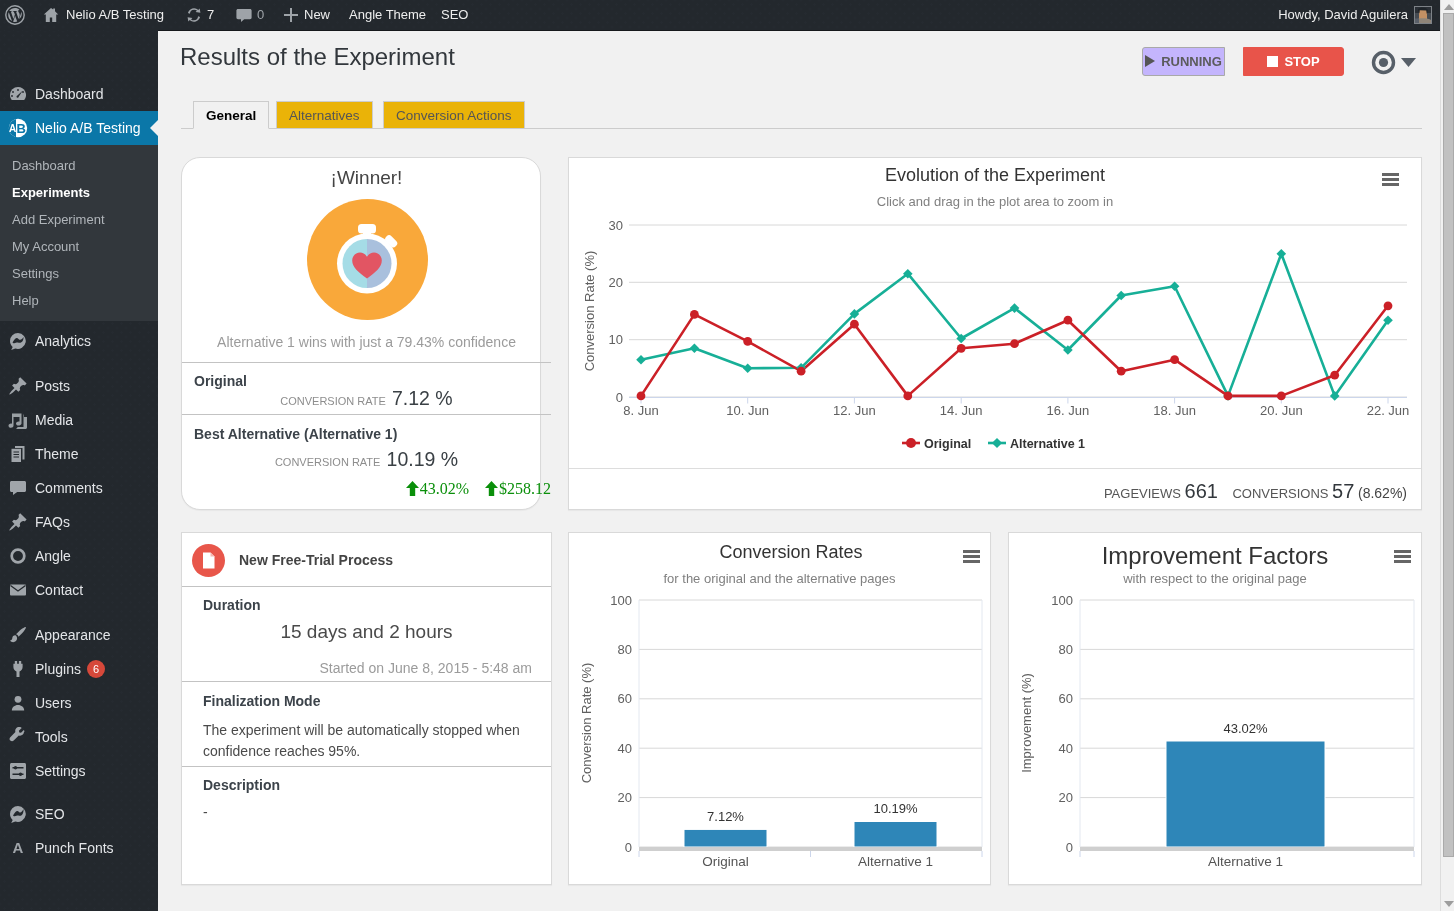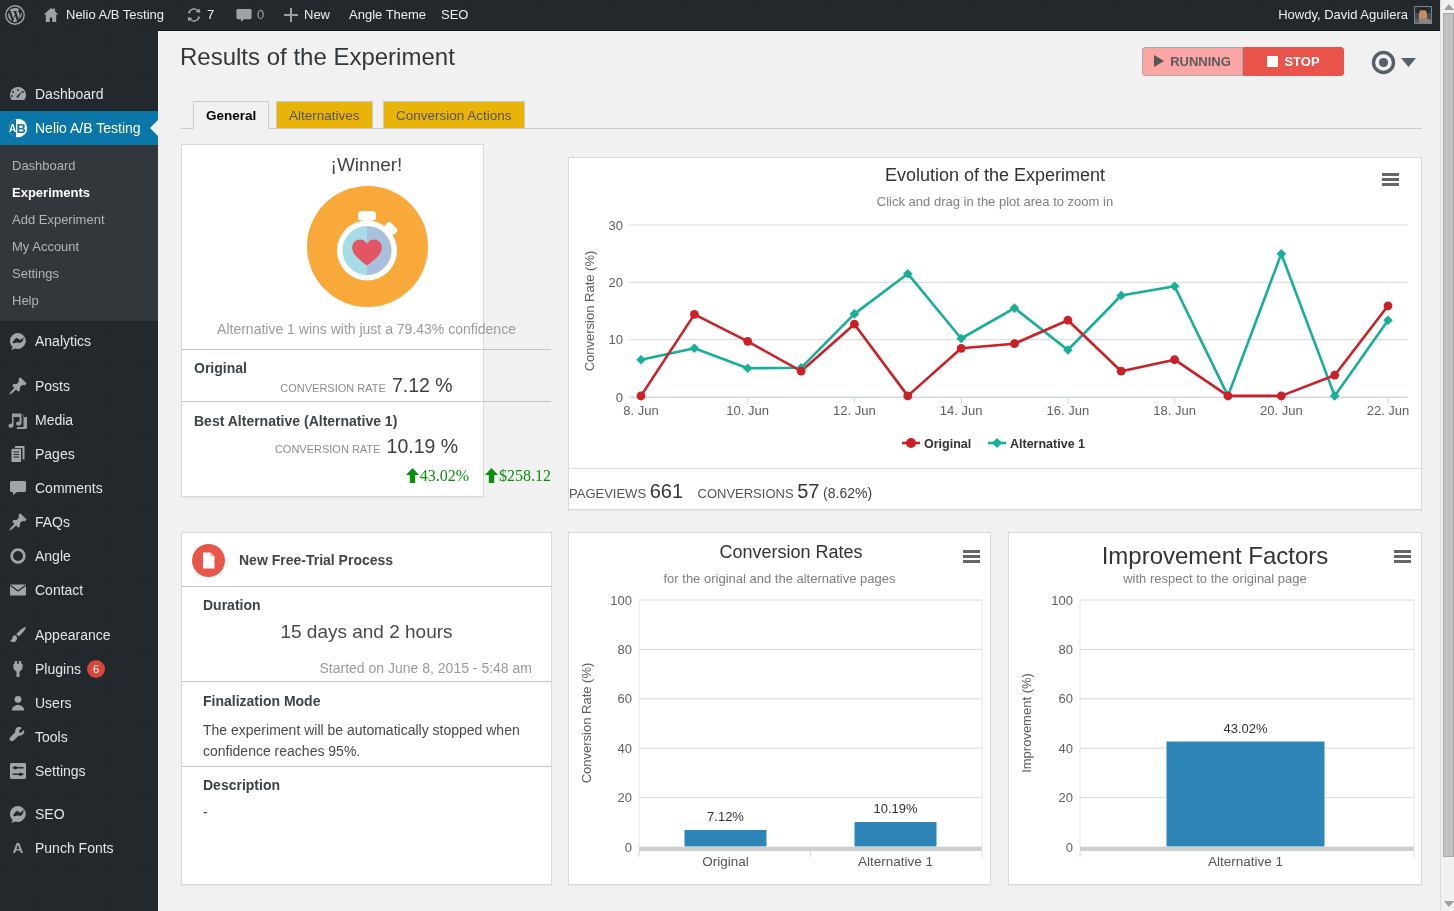--- a/index.html
+++ b/index.html
@@ -28,21 +28,21 @@
 .tri-up{position:absolute;left:3px;top:4px;width:0;height:0;border-left:5px solid rgba(0,0,0,0);border-right:5px solid rgba(0,0,0,0);border-bottom:6px solid #9d9d9d;}
 .tri-dn{position:absolute;left:3px;top:901px;width:0;height:0;border-left:5px solid rgba(0,0,0,0);border-right:5px solid rgba(0,0,0,0);border-top:6px solid #9d9d9d;}
 h1.title{position:absolute;left:180px;top:43px;margin:0;font-size:24px;font-weight:400;color:#32373c;}
 .card{position:absolute;background:#fff;border:1px solid #d9d9d9;box-shadow:0 1px 1px rgba(0,0,0,.04);}
 
 .tabline{position:absolute;left:181px;top:128px;width:1241px;height:1px;background:#ccc;}
 .tab{position:absolute;top:101px;height:28px;line-height:27px;padding:0 12px;font-size:13.5px;
 background:#eab308;border:1px solid #ccc;color:#555;}
 .tab.on{background:#f1f1f1;border-bottom:1px solid #f1f1f1;color:#000;font-weight:bold;height:28px;}
 
-#btn-running{position:absolute;left:1142px;top:47px;width:101px;height:29px;background:#fca5a5;
+#btn-running{position:absolute;left:1142px;top:47px;width:83px;height:29px;background:#c4b5fd;
 border:1px solid #a9a9a9;border-radius:3px 0 0 3px;color:#5b5b5b;font-size:13px;font-weight:bold;
 text-align:center;line-height:27px;}
 #btn-stop{position:absolute;left:1243px;top:47px;width:101px;height:29px;background:#e8544a;
 border:1px solid #e8544a;border-radius:0 3px 3px 0;color:#fff;font-size:13px;font-weight:bold;
 text-align:center;line-height:27px;}
 .htxt{font-family:"Liberation Sans",sans-serif;fill:#606060;font-size:13px;}
 </style>
 </head>
 <body>
 <div id="bar">
@@ -139,21 +139,21 @@
       <span class="tx">Media</span>
     </div>
 <div class="mi">
       <svg class="ic" viewBox="0 0 20 20">
         <path fill="#a0a5aa" d="M7 2h9.5v13.5h-2V4H7z"></path>
         <rect x="3.5" y="4.8" width="9.5" height="13.2" fill="#a0a5aa"></rect>
         <g stroke="#23282d" stroke-width="1.1">
           <path d="M5.5 8h5.5M5.5 10.5h5.5M5.5 13h5.5"></path>
         </g>
       </svg>
-      <span class="tx">Pages</span>
+      <span class="tx">Theme</span>
     </div>
 <div class="mi">
       <svg class="ic" viewBox="0 0 20 20">
         <path fill="#a0a5aa" d="M3.5 3h13c.8 0 1.5.7 1.5 1.5v8c0 .8-.7 1.5-1.5 1.5H9.2L5 17v-3H3.5c-.8 0-1.5-.7-1.5-1.5v-8C2 3.7 2.7 3 3.5 3z"></path>
       </svg>
       <span class="tx">Comments</span>
     </div>
 <div class="mi">
       <svg class="ic" viewBox="0 0 20 20">
         <path fill="#a0a5aa" d="M10.4 3l1.8-1.8 6.4 6.4-1.8 1.8c-1.1-.7-2.5-.6-3.4.4l-.8.8c-.9.9-1 2.3-.4 3.4l-1.8 1.8-2.4-2.4-2.8 2.8c-.4.4-3.4 2.7-3.8 2.3-.4-.4 1.9-3.4 2.3-3.8l2.8-2.8-2.4-2.4 1.8-1.8c1.1.7 2.5.6 3.4-.4l.8-.8c.9-.9 1-2.3.4-3.4z"></path>
@@ -234,21 +234,21 @@
   </div>
 <h1 class="title">Results of the Experiment</h1>
 <div id="btn-running"><svg width="10" height="12" viewBox="0 0 10 12" style="margin-right:6px;vertical-align:-1px;">
       <path d="M0 0L10 6L0 12z" fill="#555"></path>
     </svg>RUNNING</div>
 <div id="btn-stop"><span style="display:inline-block;width:11px;height:11px;background:#fff;margin-right:6px;vertical-align:-1px;"></span>STOP</div>
 <div class="tabline"></div>
 <div class="tab on" style="left:193px;">General</div>
 <div class="tab" style="left:276px;">Alternatives</div>
 <div class="tab" style="left:383px;">Conversion Actions</div>
-<div class="card" id="winner" style="left:181px;top:144px;width:303px;height:353px;">
+<div class="card" id="winner" style="left:181px;top:157px;width:360px;height:353px;border-radius:19px;">
 <div class="abs" style="left:0;top:9px;width:369px;text-align:center;font-size:19px;color:#444;">¡Winner!</div>
 <svg class="abs" style="left:125px;top:41px;" width="121" height="121" viewBox="0 0 121 121">
 <circle cx="60.5" cy="60.5" r="60.5" fill="#f9a83a"></circle>
 <rect x="51" y="25" width="18" height="9.5" rx="3.5" fill="#fff"></rect>
 <rect x="56" y="30" width="8" height="9" fill="#fff"></rect>
 <rect x="77.5" y="38.5" width="13.5" height="7.5" rx="3.4" fill="#fff" transform="rotate(45 84.2 42.2)"></rect>
 <circle cx="60" cy="64.5" r="30" fill="#fff"></circle>
 <path d="M60 40a24.5 24.5 0 0 0 0 49z" fill="#a5dce6"></path>
 <path d="M60 40a24.5 24.5 0 0 1 0 49z" fill="#a9c0dd"></path>
 <path d="M60 79.5c-8.6-6.4-14.8-11.2-14.8-18 0-4.8 3.7-7.9 7.8-7.9 2.9 0 5.5 1.6 7 4.1 1.5-2.5 4.1-4.1 7-4.1 4.1 0 7.8 3.1 7.8 7.9 0 6.8-6.2 11.6-14.8 18z" fill="#e25563"></path>
@@ -335,21 +335,21 @@
 <circle cx="765.7" cy="217.2" r="4.4" fill="#cb2027"></circle>
 <circle cx="819.0" cy="147.8" r="4.4" fill="#cb2027"></circle>
 <line x1="333" y1="285" x2="351" y2="285" stroke="#cb2027" stroke-width="2.6"></line>
 <circle cx="342" cy="285" r="5" fill="#cb2027"></circle>
 <text x="355" y="289.5" font-size="12.5" font-weight="bold" fill="#333" font-family="Liberation Sans">Original</text>
 <line x1="419" y1="285" x2="437" y2="285" stroke="#17af97" stroke-width="2.6"></line>
 <rect x="424.4" y="281.4" width="7.2" height="7.2" fill="#17af97" transform="rotate(45 428 285)"></rect>
 <text x="441" y="289.5" font-size="12.5" font-weight="bold" fill="#333" font-family="Liberation Sans">Alternative 1</text>
 </svg>
 <div class="abs" style="left:0;top:310px;width:852px;height:1px;background:#ddd;"></div>
-<div class="abs" style="left:0;top:322px;width:838px;text-align:left;color:#555;font-size:13px;">PAGEVIEWS <span style="font-size:20px;color:#32373c;">661</span>&nbsp;&nbsp;&nbsp;&nbsp;CONVERSIONS <span style="font-size:20px;color:#32373c;">57</span> <span style="font-size:14px;color:#444;">(8.62%)</span></div>
+<div class="abs" style="left:0;top:322px;width:838px;text-align:right;color:#555;font-size:13px;">PAGEVIEWS <span style="font-size:20px;color:#32373c;">661</span>&nbsp;&nbsp;&nbsp;&nbsp;CONVERSIONS <span style="font-size:20px;color:#32373c;">57</span> <span style="font-size:14px;color:#444;">(8.62%)</span></div>
 </div>
 <div class="card" id="info" style="left:181px;top:532px;width:371px;height:353px;">
 <svg class="abs" style="left:10px;top:11px;" width="33" height="33" viewBox="0 0 33 33">
       <circle cx="16.5" cy="16.5" r="16.5" fill="#e8564a"></circle>
       <path d="M11 8.5h7.5l4 4v12H11z" fill="#fff"></path>
       <path d="M18.5 8.5l4 4h-4z" fill="#f6b6af"></path>
     </svg>
 <div class="abs" style="left:57px;top:19px;font-size:14px;font-weight:bold;color:#444;">New Free-Trial Process</div>
 <div class="abs" style="left:0;top:53px;width:369px;height:1px;background:#c3c3c3;"></div>
 <div class="abs" style="left:21px;top:64px;font-size:14px;font-weight:bold;color:#3c434a;">Duration</div>

